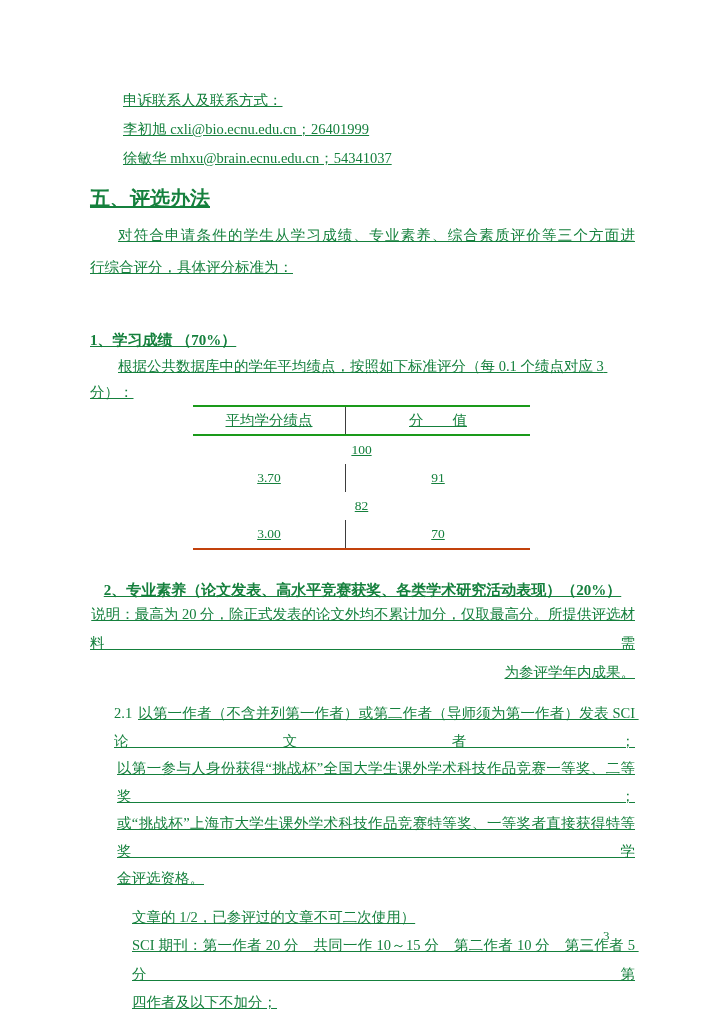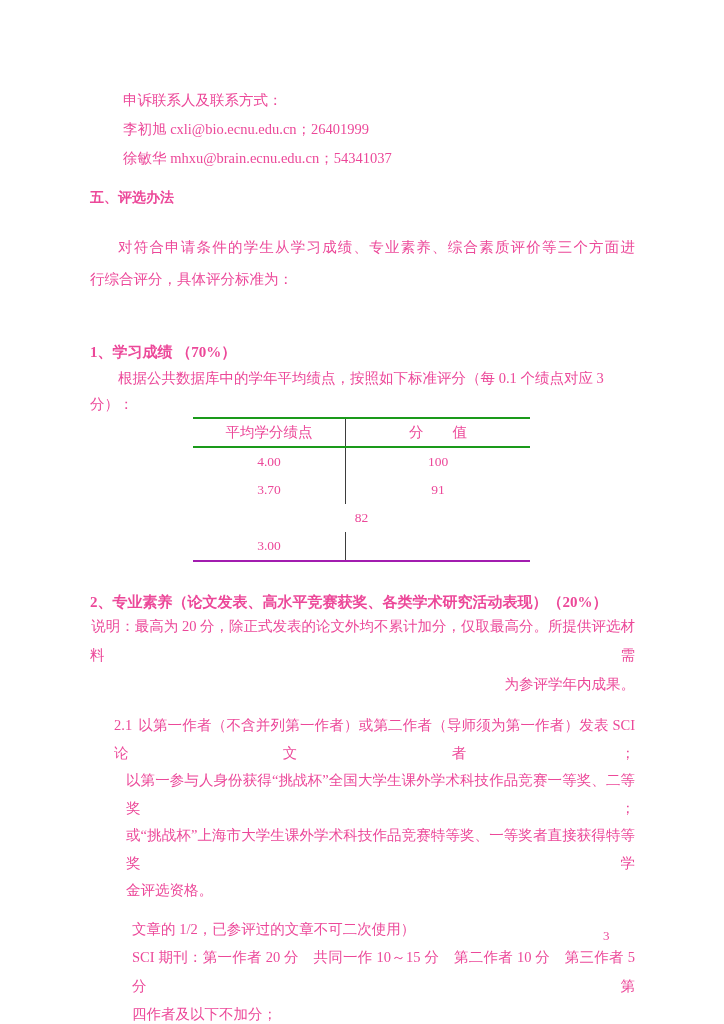--- a/index.html
+++ b/index.html
@@ -1,64 +1,65 @@
 <!DOCTYPE html>
 <html><head>
 <meta charset="utf-8">
 <style>
   html,body { margin:0; padding:0; background:#ffffff; }
   .page {
     position:relative;
     width:724px; height:1024px;
     background:#ffffff;
-    color:#ec4899;
+    color:#15803d;
     font-family:"Liberation Serif","DejaVu Serif",serif;
     overflow:hidden;
+    text-decoration:underline;
   }
   .content { padding-left:90px; padding-right:89px; }
   .line { font-size:14.5px; white-space:pre-wrap; }
   .just { text-align:justify; text-align-last:justify; }
 
   
   .contact { margin-top:86px; margin-left:33px; }
   .contact .line { line-height:29px; }
 
   
-  .h-main { margin-top:12px; font-size:14px; font-weight:bold; line-height:26px; }
+  .h-main { margin-top:12px; font-size:20px; font-weight:bold; line-height:26px; }
 
   
-  .intro { margin-top:20px; }
+  .intro { margin-top:8px; }
   .intro .line { line-height:32px; }
   .intro .line.first { text-indent:28px; }
 
   
   .h-sub { font-size:15px; font-weight:bold; line-height:26px;margin-top:44px; }
-  .h-sub2 { margin-top:27px; }
+  .h-sub2 { margin-top:27px;text-align:center; }
 
   
   .note1 { line-height:26px; text-indent:28px; }
 
   
   .gtable { width:337px; margin-left:103px;
-            border-top:2px solid #1a9a1a; border-bottom:2px solid #a21caf; }
+            border-top:2px solid #1a9a1a; border-bottom:2px solid #c2410c; }
   .trow { display:flex; }
   .trow.thead { border-bottom:2px solid #1a9a1a; }
   .tcell { text-align:center; }
   .tcell.c1 { width:152px; border-right:1px solid #3d3d3d; }
   .tcell.c2 { flex:1; }
   .thead .tcell { line-height:27px; font-size:14.5px; }
   .tbody-row .tcell { line-height:28px; font-size:13.5px; }
 
   
   .note2 { margin-top:-3px; }
   .note2 .line { line-height:29px;text-align:right; }
 
   
   .item21 { margin-top:13px; }
-  .item21 .line { line-height:27.5px; margin-left:36px; }
+  .item21 .line { line-height:27.5px; margin-left:27px; }
   .item21 .line.first { margin-left:24px; }
   .item22 { margin-top:10px; }
   .item22 .line { line-height:28.5px; margin-left:42px; }
   .item22 .line.first { margin-left:18px; }
   .inum { display:inline-block; width:24px; text-align:left; }
 
   
   .pagenum { position:absolute; left:603px; top:928px; font-size:13px; }
 </style>
 </head>
@@ -83,32 +84,32 @@
     <div class="h-sub">1、学习成绩 （70%）</div>
 
     <div class="line note1">根据公共数据库中的学年平均绩点，按照如下标准评分（每 0.1 个绩点对应 3 分）：</div>
 
     <div class="gtable">
       <div class="trow thead">
         <div class="tcell c1">平均学分绩点</div>
         <div class="tcell c2">分　　值</div>
       </div>
       <div class="trow tbody-row">
-        <div class="tcell c1">4.00</div>
         <div class="tcell c2">100</div>
       </div>
       <div class="trow tbody-row">
         <div class="tcell c1">3.70</div>
         <div class="tcell c2">91</div>
       </div>
       <div class="trow tbody-row">
         <div class="tcell c2">82</div>
       </div>
       <div class="trow tbody-row">
         <div class="tcell c1">3.00</div>
+        <div class="tcell c2">70</div>
       </div>
     </div>
 
     <div class="h-sub h-sub2">2、专业素养（论文发表、高水平竞赛获奖、各类学术研究活动表现）（20%）</div>
 
     <div class="note2">
       <div class="line just">说明：最高为 20 分，除正式发表的论文外均不累计加分，仅取最高分。所提供评选材料需</div>
       <div class="line">为参评学年内成果。</div>
     </div>
 

